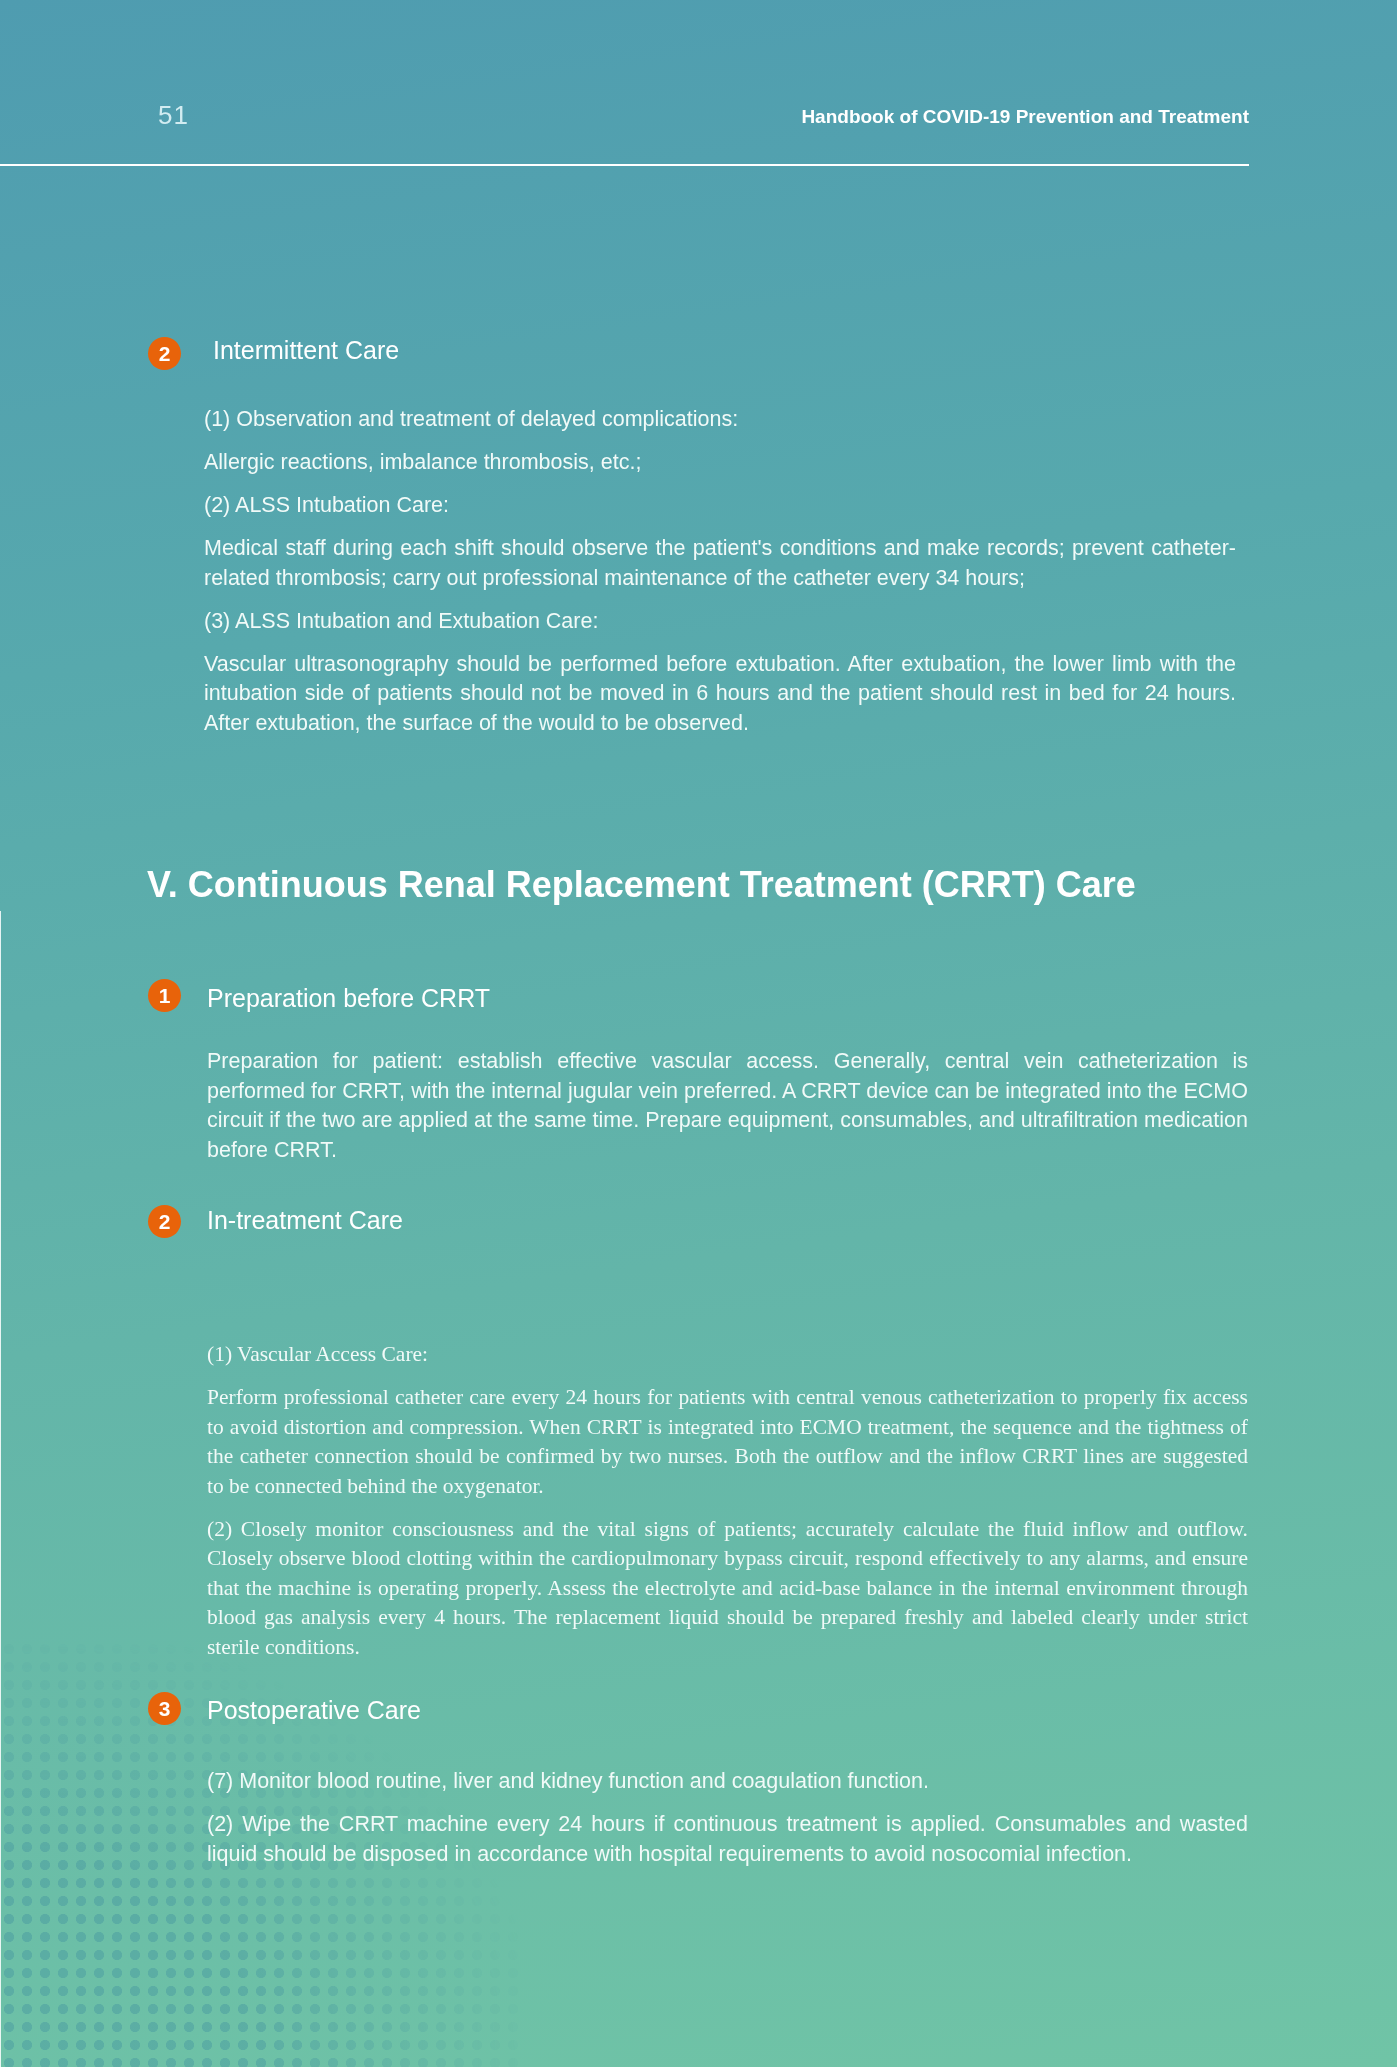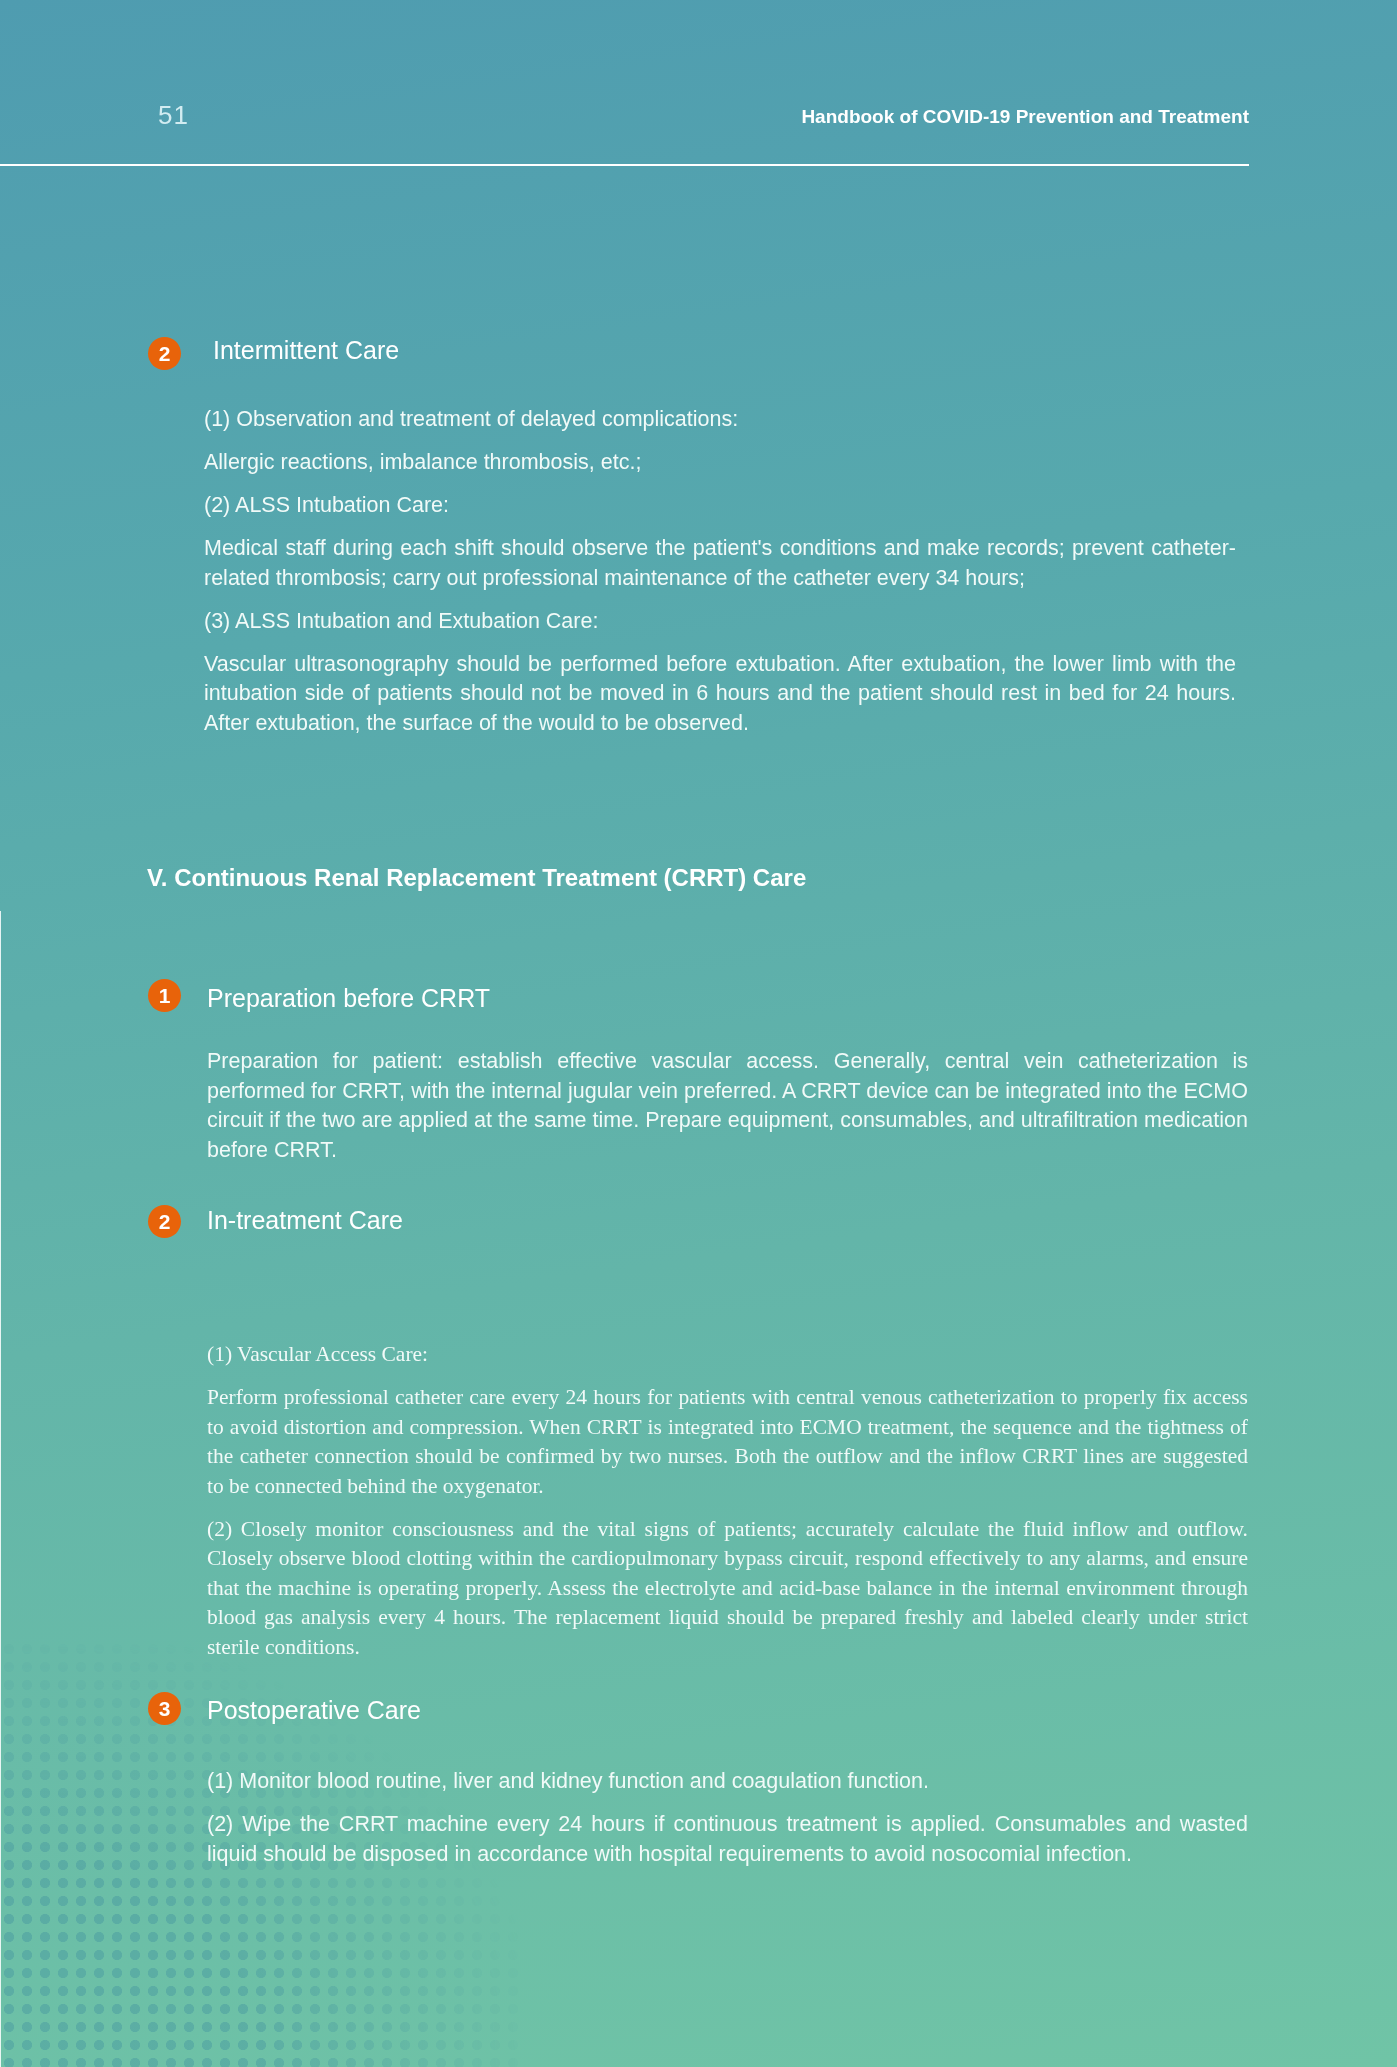--- a/index.html
+++ b/index.html
@@ -21,21 +21,21 @@
   .page-num { position:absolute; left:158px; top:100px; font-size:26px; color:#d2ecf1; letter-spacing:1px; }
   .running-head { position:absolute; right:148px; top:106px; font-size:19px; font-weight:bold; color:#ffffff;margin-left:32px; }
   .head-rule { position:absolute; left:0; top:164px; width:1249px; height:2px; background:#ffffff; }
 
   .badge {
     position:absolute; width:33px; height:33px; border-radius:50%;
     background:#e8630a; color:#fff; font-weight:bold; font-size:21px;
     display:flex; align-items:center; justify-content:center;
   }
   .subhead { position:absolute; font-size:25px; font-weight:normal; color:#ffffff; white-space:nowrap; }
-  .section-head { position:absolute; left:147px; top:864px; font-size:24px; font-weight:bold; color:#ffffff; white-space:nowrap; }
+  .section-head { position:absolute; left:147px; top:864px; font-size:36px; font-weight:bold; color:#ffffff; white-space:nowrap; }
 
   .block { position:absolute; font-size:21.5px; line-height:29.5px; color:#f1faf8; }
   .block p { margin:0 0 13.5px 0; text-align:justify; }
   .b1 { left:204px; top:405px; width:1032px; }
   .b2 { left:207px; top:1047px; width:1041px; }
   .b3 { left:207px; top:1340px; width:1041px;font-family:Liberation Serif, serif; }
   .b4 { left:207px; top:1767px; width:1041px; }
 </style>
 </head>
 <body>
@@ -70,15 +70,15 @@
 <div class="subhead" style="left:207px; top:1206px;">In-treatment Care</div>
 <div class="block b3">
   <p>(1) Vascular Access Care:</p>
   <p>Perform professional catheter care every 24 hours for patients with central venous catheterization to properly fix access to avoid distortion and compression. When CRRT is integrated into ECMO treatment, the sequence and the tightness of the catheter connection should be confirmed by two nurses. Both the outflow and the inflow CRRT lines are suggested to be connected behind the oxygenator.</p>
   <p>(2) Closely monitor consciousness and the vital signs of patients; accurately calculate the fluid inflow and outflow. Closely observe blood clotting within the cardiopulmonary bypass circuit, respond effectively to any alarms, and ensure that the machine is operating properly. Assess the electrolyte and acid-base balance in the internal environment through blood gas analysis every 4 hours. The replacement liquid should be prepared freshly and labeled clearly under strict sterile conditions.</p>
 </div>
 
 <div class="badge" style="left:148px; top:1692px;">3</div>
 <div class="subhead" style="left:207px; top:1696px;">Postoperative Care</div>
 <div class="block b4">
-  <p>(1) Monitor blood routine, liver and kidney function and coagulation function.</p>
+  <p>(7) Monitor blood routine, liver and kidney function and coagulation function.</p>
   <p>(2) Wipe the CRRT machine every 24 hours if continuous treatment is applied. Consumables and wasted liquid should be disposed in accordance with hospital requirements to avoid nosocomial infection.</p>
 </div>
 
 </body></html>

